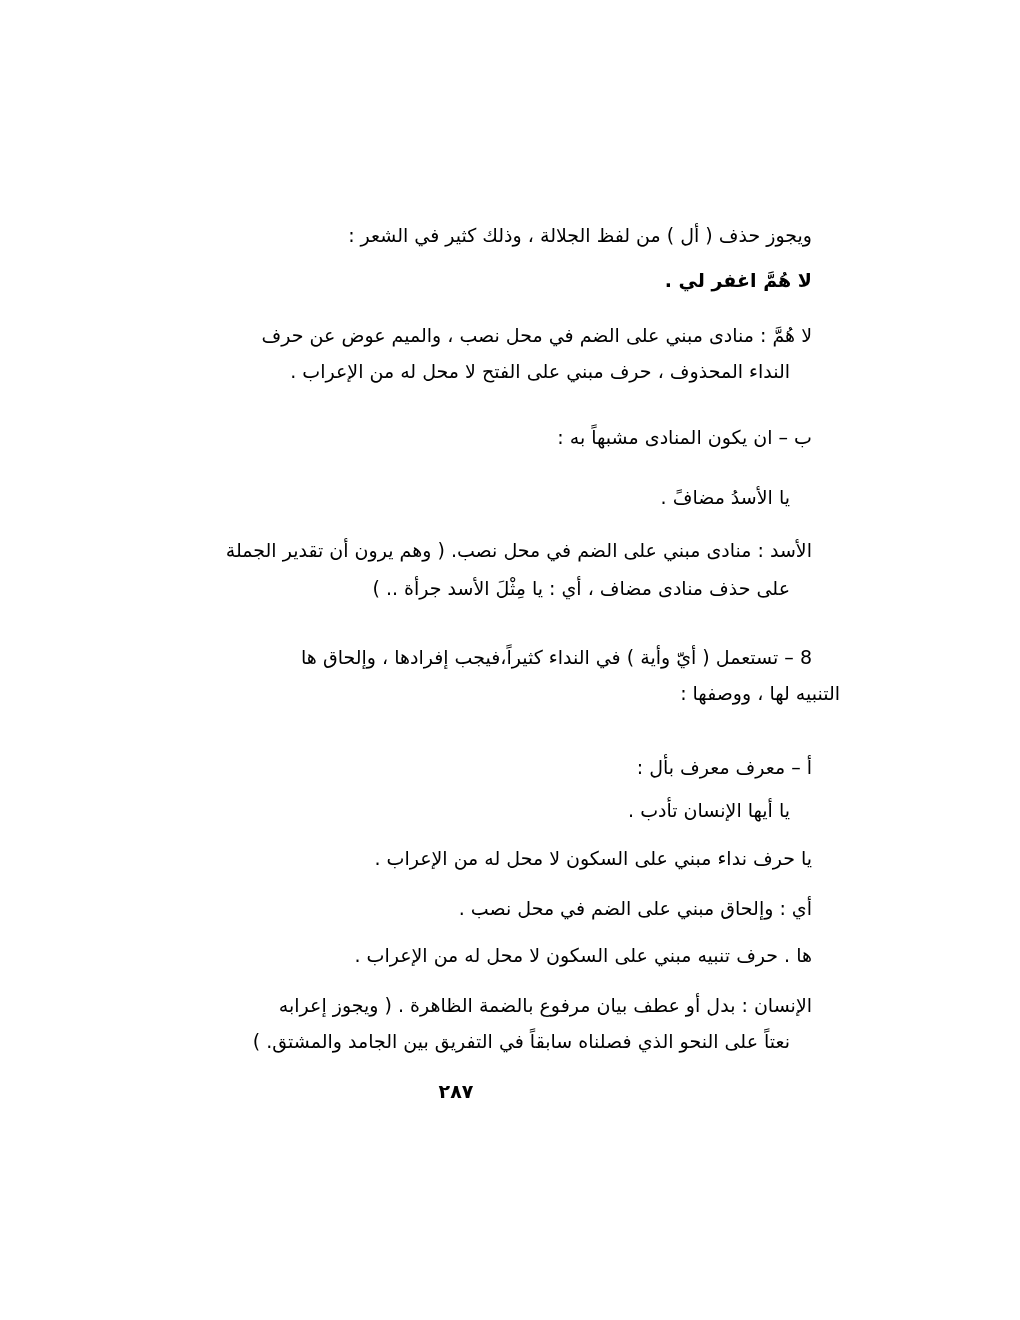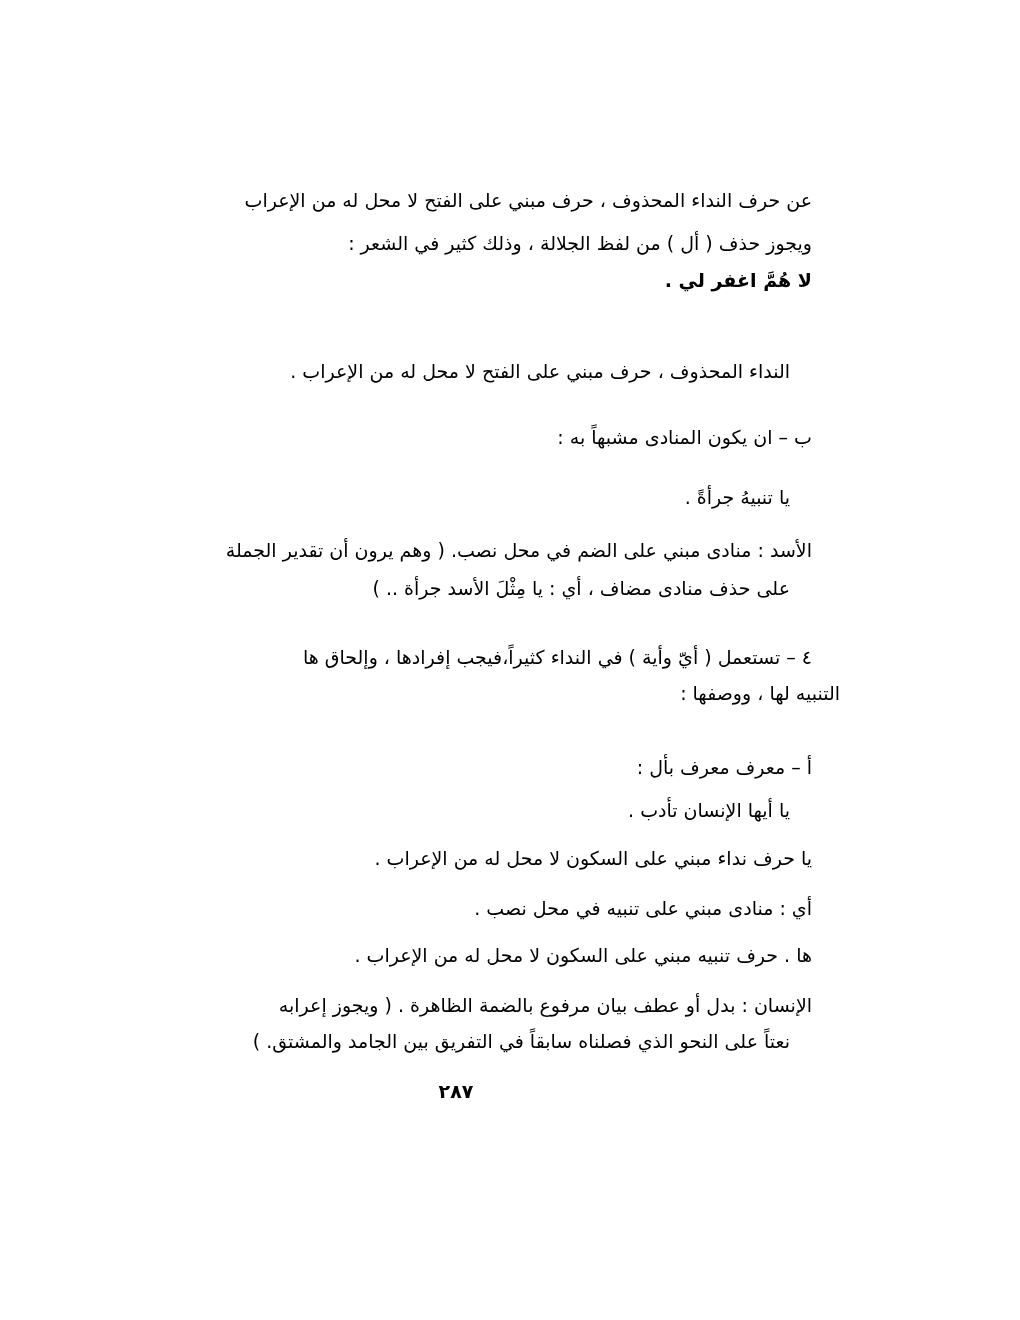--- a/index.html
+++ b/index.html
@@ -38,43 +38,43 @@
       direction: rtl;
       font-size: 19px;
       font-weight: bold;
     }
   </style>
 </head>
 <body>
 
 <div class="page">
 
-  <div class="line" style="right:208px; top:185px;">عن حرف النداء المحذوف ، حرف مبني على الفتح لا محل له من الإعراب</div>
-  <div class="line" style="right:208px; top:228px;">ويجوز حذف ( أل ) من لفظ الجلالة ، وذلك كثير في الشعر :</div>
+  <div class="line" style="right:208px; top:220px;">ويجوز حذف ( أل ) من لفظ الجلالة ، وذلك كثير في الشعر :</div>
 
   <div class="line bold" style="right:208px; top:265px;">لا هُمَّ اغفر لي .</div>
 
+  <div class="line" style="right:208px; top:320px;">لا هُمَّ : منادى مبني على الضم في محل نصب ، والميم عوض عن حرف</div>
   <div class="line" style="right:230px; top:356px;">النداء المحذوف ، حرف مبني على الفتح لا محل له من الإعراب .</div>
 
   <div class="line" style="right:208px; top:422px;margin-left:11px;">ب – ان يكون المنادى مشبهاً به :</div>
 
-  <div class="line" style="right:230px; top:482px;">يا تنبيهُ جرأةً .</div>
+  <div class="line" style="right:230px; top:482px;">يا الأسدُ مضافً .</div>
 
   <div class="line" style="right:208px; top:535px;">الأسد : منادى مبني على الضم في محل نصب. ( وهم يرون أن تقدير الجملة</div>
   <div class="line" style="right:230px; top:573px;">على حذف منادى مضاف ، أي : يا مِثْلَ الأسد جرأة .. )</div>
 
-  <div class="line" style="right:208px; top:642px;">٤ – تستعمل ( أيّ وأية ) في النداء كثيراً،فيجب إفرادها ، وإلحاق ها</div>
+  <div class="line" style="right:208px; top:642px;">8 – تستعمل ( أيّ وأية ) في النداء كثيراً،فيجب إفرادها ، وإلحاق ها</div>
   <div class="line" style="right:180px; top:678px;">التنبيه لها ، ووصفها :</div>
 
   <div class="line" style="right:208px; top:752px;">أ – معرف معرف بأل :</div>
 
   <div class="line" style="right:230px; top:795px;">يا أيها الإنسان تأدب .</div>
 
   <div class="line" style="right:208px; top:843px;">يا   حرف نداء مبني على السكون لا محل له من الإعراب .</div>
-  <div class="line" style="right:208px; top:893px;">أي : منادى مبني على تنبيه في محل نصب .</div>
+  <div class="line" style="right:208px; top:893px;">أي : وإلحاق مبني على الضم في محل نصب .</div>
   <div class="line" style="right:208px; top:940px;">ها . حرف تنبيه مبني على السكون لا محل له من الإعراب .</div>
 
   <div class="line" style="right:208px; top:990px;">الإنسان : بدل أو عطف بيان مرفوع بالضمة الظاهرة . ( ويجوز إعرابه</div>
   <div class="line" style="right:230px; top:1026px;">نعتاً على النحو الذي فصلناه سابقاً في التفريق بين الجامد والمشتق. )</div>
 
   <div class="page-number" style="top:1080px;">٢٨٧</div>
 
 </div>
 
 </body></html>

